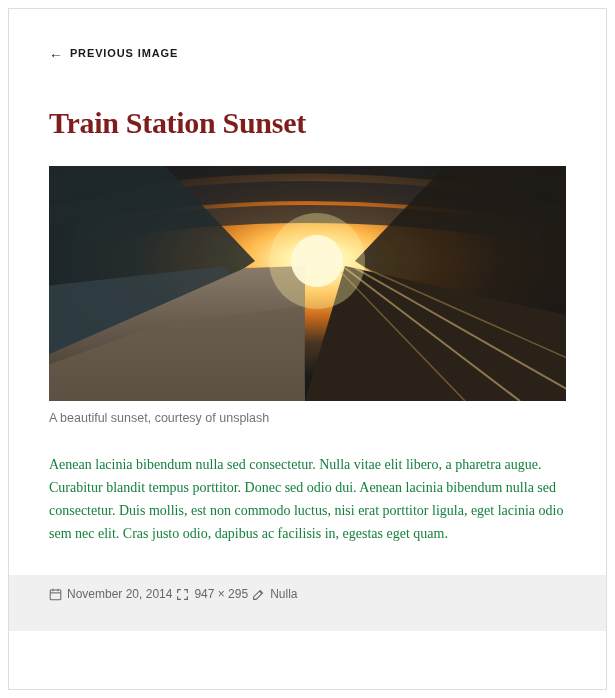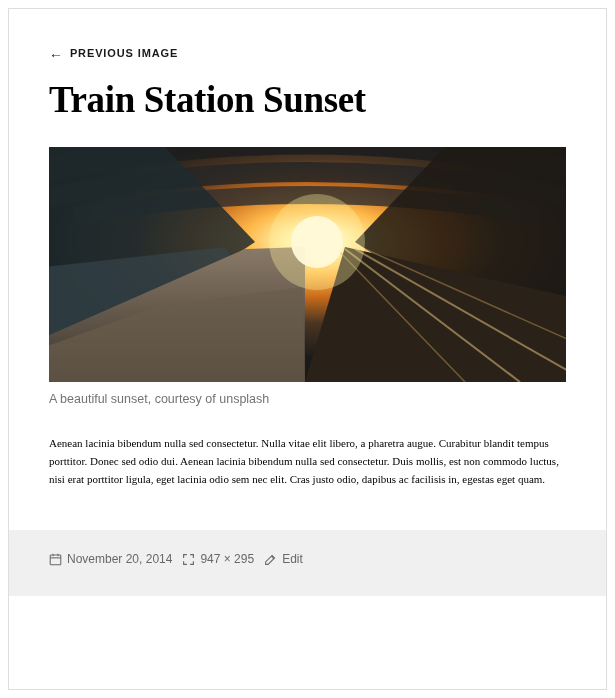--- a/index.html
+++ b/index.html
@@ -29,24 +29,24 @@
       display: inline-flex;
       align-items: center;
       gap: 6px;
     }
     .nav-link .arrow {
       font-size: 14px;
       line-height: 1;
     }
     .title {
       font-family: Georgia, serif;
-      font-size: 37px;
+      font-size: 30px;
       font-weight: 700;
-      color: #000000;
-      margin-top: 16px;
+      color: #7f1d1d;
+      margin-top: 44px;
       margin-bottom: 26px;
       letter-spacing: -0.01em;
     }
     .image {
       width: 100%;
       height: 235px;
       display: block;
       background: #222;
       position: relative;
       overflow: hidden;
@@ -54,34 +54,33 @@
     .image svg { width: 100%; height: 100%; display: block; }
     .caption {
       font-family: -apple-system, Helvetica, Arial, sans-serif;
       font-size: 12.5px;
       color: #737373;
       margin-top: 10px;
       margin-bottom: 28px;
     }
     .body-text {
       font-family: Georgia, serif;
-      font-size: 11px;
+      font-size: 14px;
       line-height: 1.65;
-      color: #000000;
+      color: #15803d;
     }
     .footer {
       background: #f0f0f0;
-      padding: 22px 40px 30px 40px;
+      padding: 12px 40px 30px 40px;
       font-family: -apple-system, Helvetica, Arial, sans-serif;
       font-size: 12px;
       color: #686868;
       display: flex;
-      gap: 10px;
+      gap: 4px;
       align-items: center;
-      margin-top: 12px;
     }
     .meta-item {
       display: inline-flex;
       align-items: center;
       gap: 5px;
       color: #686868;
       text-decoration: none;
     }
     .meta-item svg { width: 13px; height: 13px; flex-shrink: 0; }
   </style>
@@ -157,16 +156,16 @@
     <a href="#" class="meta-item">
       <svg viewBox="0 0 16 16">
         <path d="M2 6 L2 2 L6 2 M10 2 L14 2 L14 6 M14 10 L14 14 L10 14 M6 14 L2 14 L2 10" fill="none" stroke="#686868" stroke-width="1.4"></path>
       </svg>
       <span>947 × 295</span>
     </a>
     <a href="#" class="meta-item">
       <svg viewBox="0 0 16 16">
         <path d="M2 14 L2 11 L10 3 L13 6 L5 14 Z M9 4 L12 7" fill="none" stroke="#686868" stroke-width="1.3"></path>
       </svg>
-      <span>Edit</span>
+      <span>Nulla</span>
     </a>
   </div>
 </div>
 
 </body></html>

